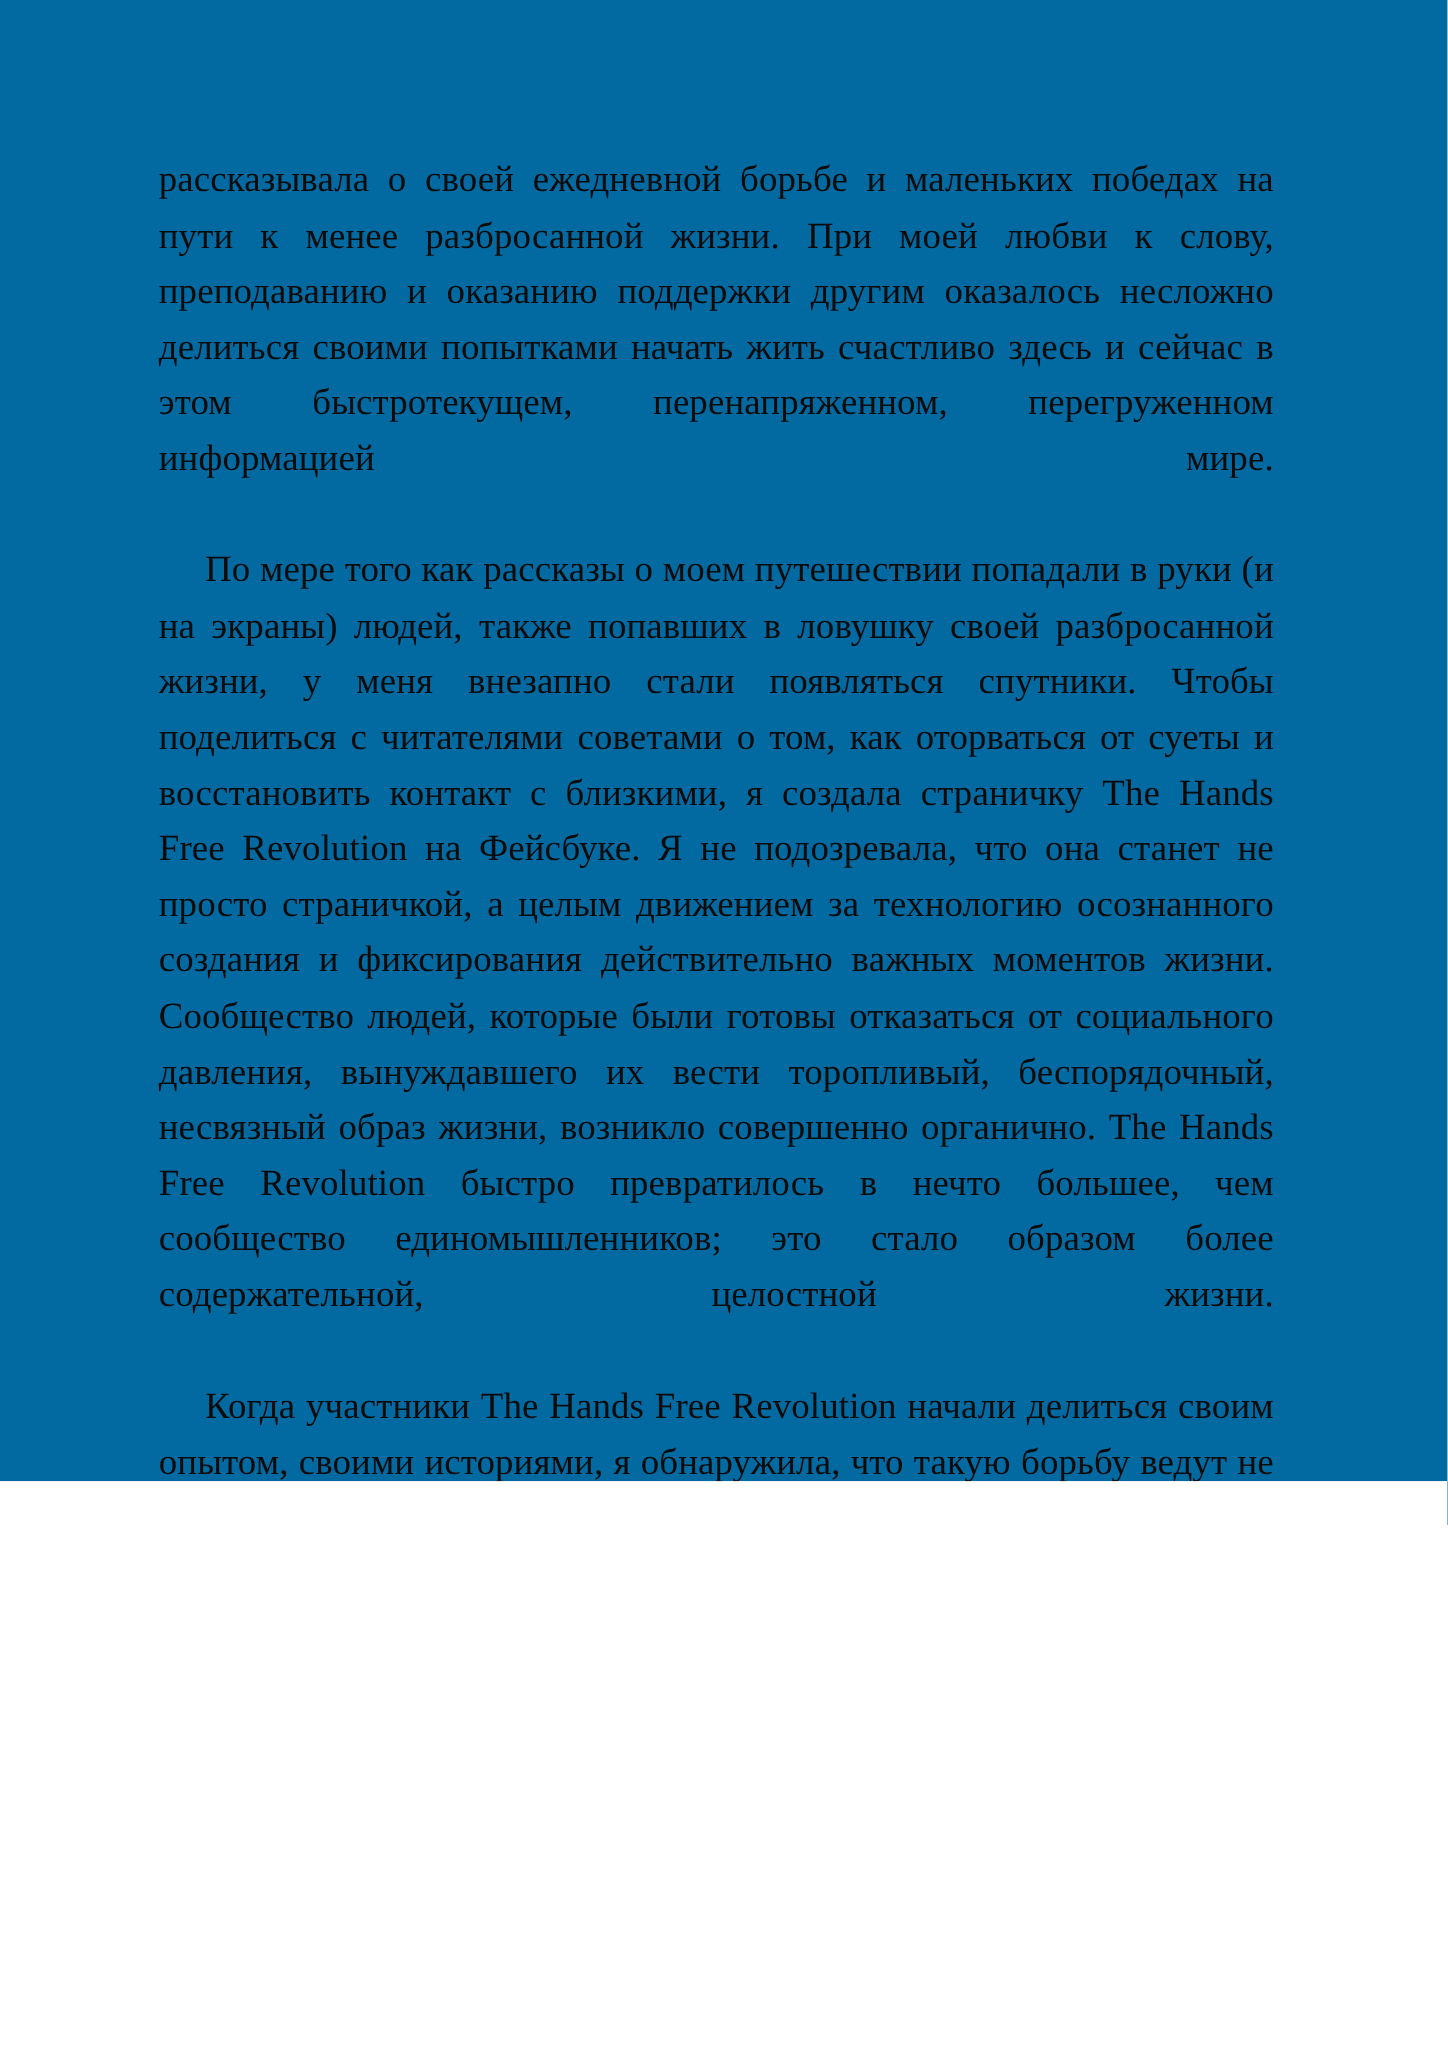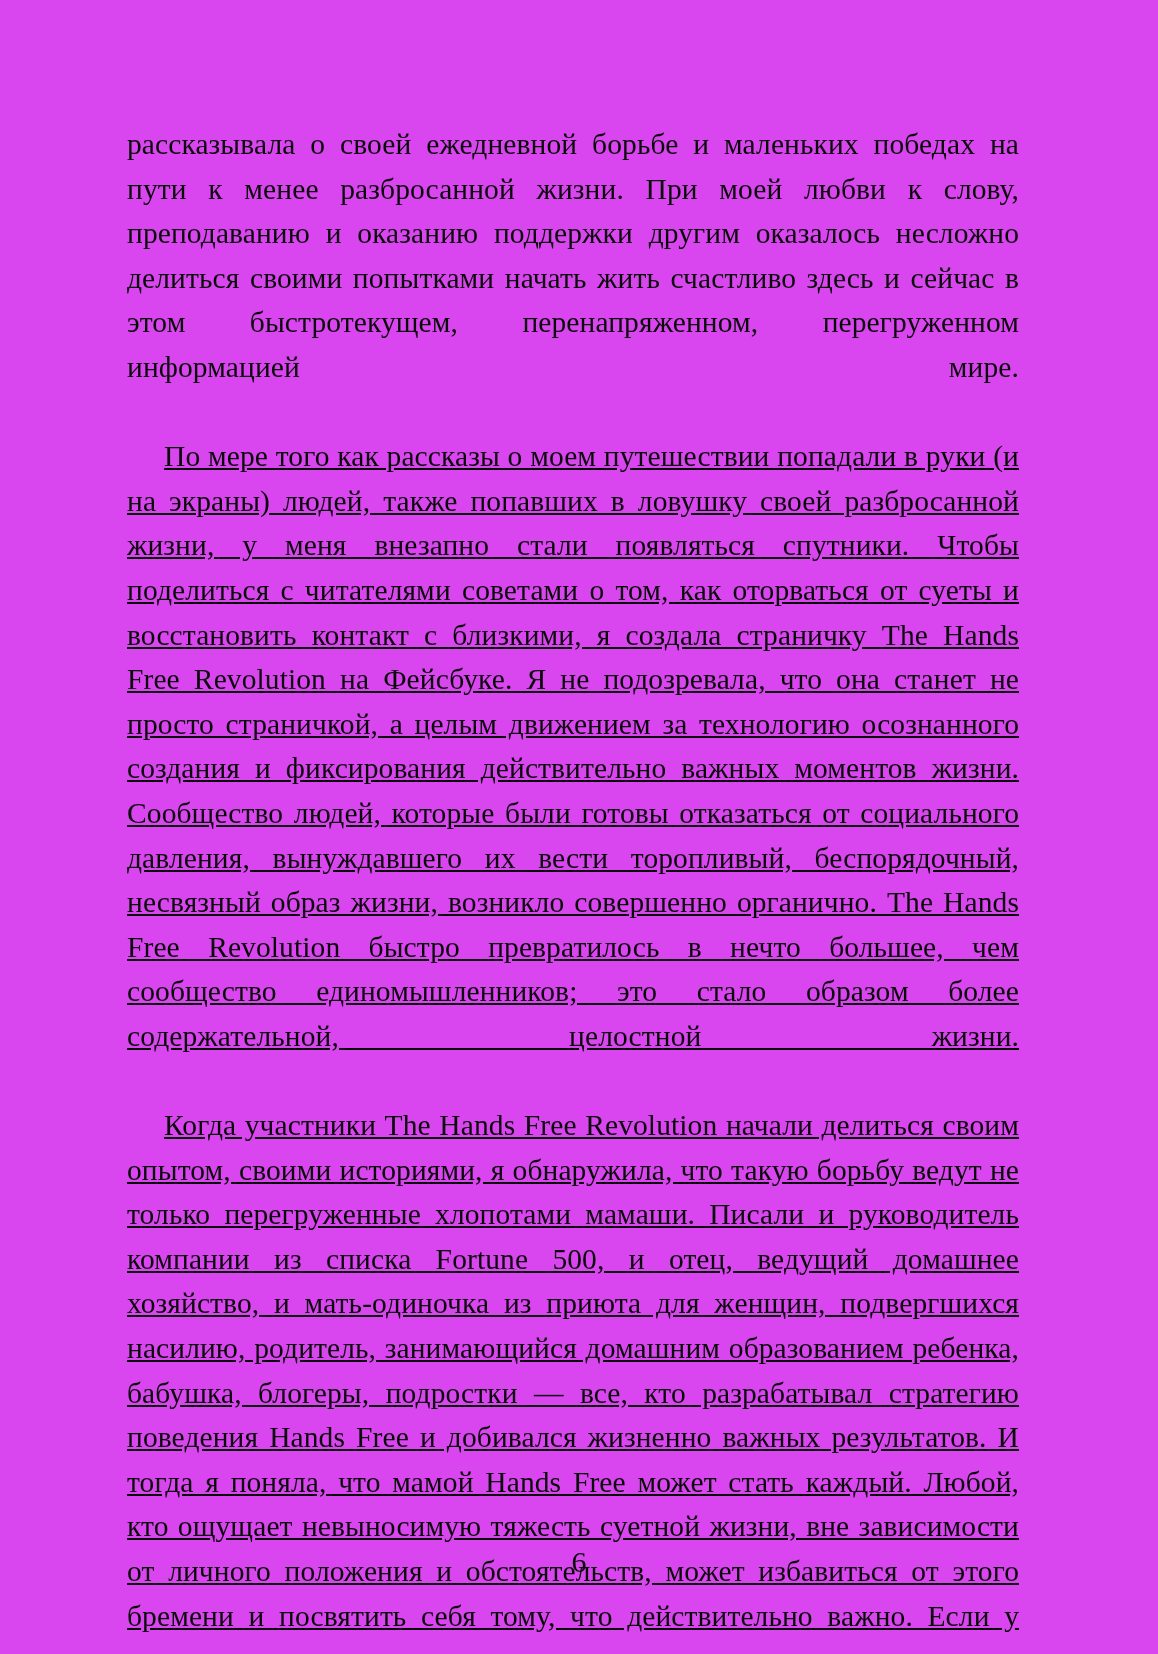--- a/index.html
+++ b/index.html
@@ -5,22 +5,22 @@
 <style>
   html, body {
     margin: 0;
     padding: 0;
     background: #ffffff;
   }
 
   .page {
     position: relative;
     width: 1158px;
-    height: 1654px;
-    background: #d946ef;
+    height: 1185px;
+    background: #0369a1;
     overflow: hidden;
     box-sizing: border-box;
     padding-left: 24px;
   }
 
   .text-column {
     position: absolute;
     left: 127px;
     top: 122px;
     width: 892px;
@@ -40,21 +40,20 @@
   }
 
   
   .para.cont {
     text-indent: 0;
   }
 
   
   .para.indent {
     text-indent: 37px;
-    text-decoration: underline;
   }
 
   
   .para::after {
     content: "";
     display: inline-block;
     width: 100%;
     height: 0;
   }
 

